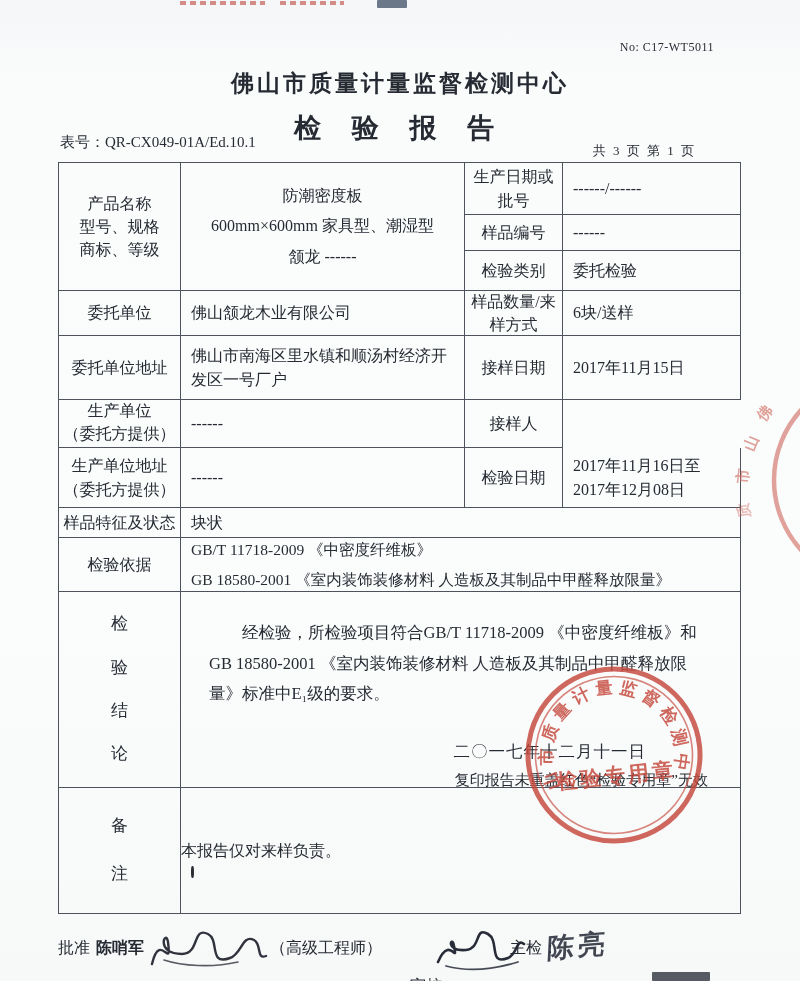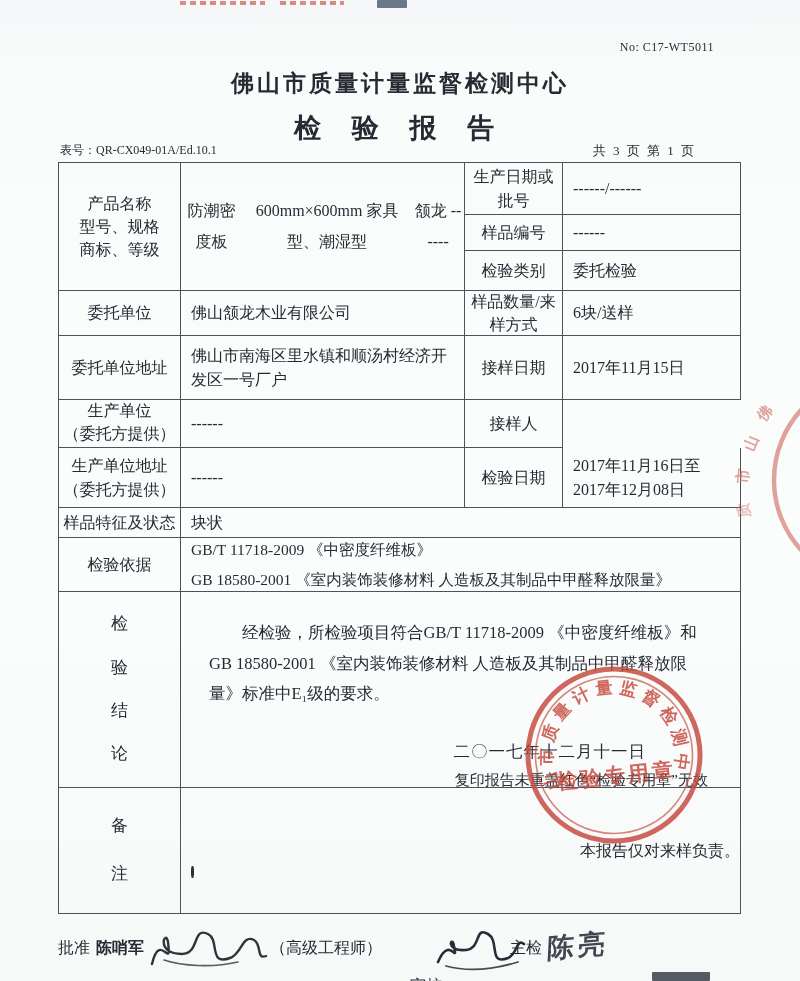--- a/index.html
+++ b/index.html
@@ -7,48 +7,48 @@
     width:800px;height:981px;position:relative;overflow:hidden;
     background:linear-gradient(180deg,#f5f6f7 0%,#fafbfb 8%,#fbfcfc 60%,#f7f8f8 100%);
     font-family:"Liberation Serif","DejaVu Serif",serif;
     color:#262b33;
   }
   .abs{position:absolute;}
   
   .report-no{top:40px;right:86px;font-size:12px;letter-spacing:.5px;}
   .org-name{top:68px;left:0;width:800px;text-align:center;font-size:23px;font-weight:bold;letter-spacing:3px;}
   .report-title{top:110px;left:0;width:800px;text-align:center;font-size:27px;font-weight:bold;letter-spacing:12px;}
-  .form-line{top:142px;left:60px;font-size:12px;text-align:center;}
+  .form-line{top:133px;left:60px;font-size:15px;text-align:center;}
   .page-info{top:142px;right:104px;font-size:13px;letter-spacing:2px;}
   
   .top-redmark{top:1px;height:4px;opacity:.65;
     background:repeating-linear-gradient(90deg,#c4534a 0 6px,transparent 6px 10px);}
   .top-blueblob{top:0;left:377px;width:30px;height:8px;background:#3d4f66;opacity:.75;border-radius:1px;filter:blur(.4px);}
   
   .tbl{
     top:162px;left:58px;width:682px;height:751px;
     display:grid;
     grid-template-columns:122px 284px 98px 178px;
     grid-template-rows:52px 36px 40px 45px 64px 48px 60px 30px 54px 196px 126px;
     border-top:1px solid #4e525c;border-left:1px solid #4e525c;
   }
   .cell{
     box-sizing:border-box;border-right:1px solid #4e525c;border-bottom:1px solid #4e525c;
     display:flex;align-items:center;font-size:16px;line-height:1.45;
   }
   .lab{flex-direction:column;justify-content:center;text-align:center;padding:2px 4px;}
   .val{padding:3px 10px;}
   .vert{flex-direction:column;justify-content:space-evenly;font-size:17px;}
-  .prod-val{flex-direction:row;justify-content:center;text-align:center;line-height:1.9;}
+  .prod-val{flex-direction:column;justify-content:center;text-align:center;line-height:1.9;}
   .basis{flex-direction:column;align-items:flex-start;justify-content:center;font-size:15.5px;line-height:1.9;white-space:nowrap;}
   .concl-body{display:block;padding:14px 16px 0 16px;font-size:16.5px;position:relative;}
   .concl-text{text-indent:2em;line-height:1.85;margin:12px;}
   .concl-date{text-align:right;padding-right:78px;margin-top:30px;font-size:16.5px;letter-spacing:1px;}
   .concl-note{text-align:right;padding-right:16px;margin-top:7px;font-size:15px;}
-  .remark-body{justify-content:flex-end;position:relative;}
+  .remark-body{justify-content:flex-start;position:relative;}
   .ink-speck{position:absolute;left:10px;top:78px;width:3px;height:12px;background:#2c2f36;border-radius:40%;}
   
   .footer{top:926px;left:58px;width:700px;height:50px;font-size:16px;}
   .footer .lbl{position:absolute;top:12px;}
   .footer .bold{font-weight:bold;}
   .sig-svg{position:absolute;}
   .sig-text{position:absolute;top:2px;left:489px;font-size:27px;color:#2e3340;font-weight:bold;
     transform:rotate(-5deg) skewX(-8deg);letter-spacing:4px;opacity:.9;}
   
   .stamp-main{top:655px;left:514px;width:200px;height:200px;pointer-events:none;}

